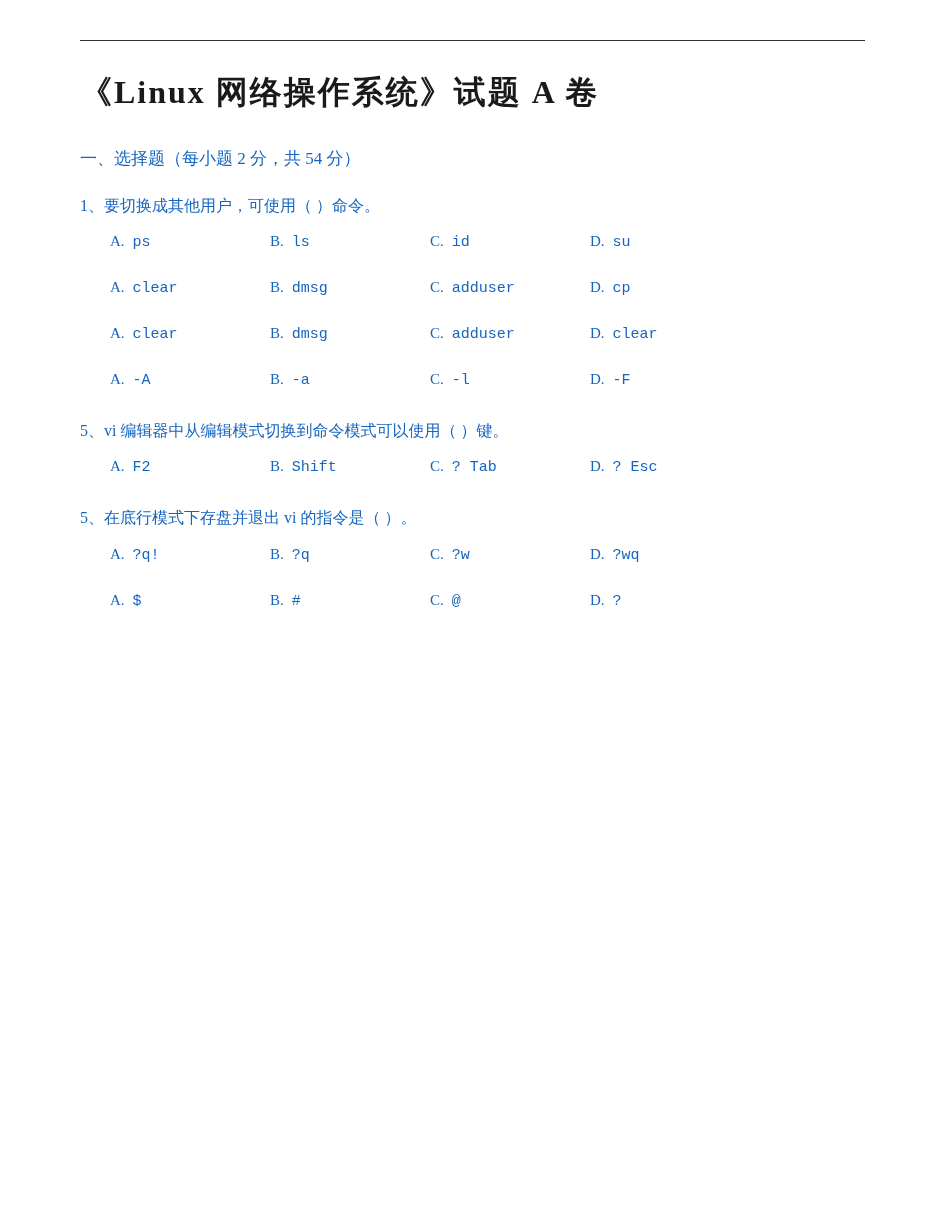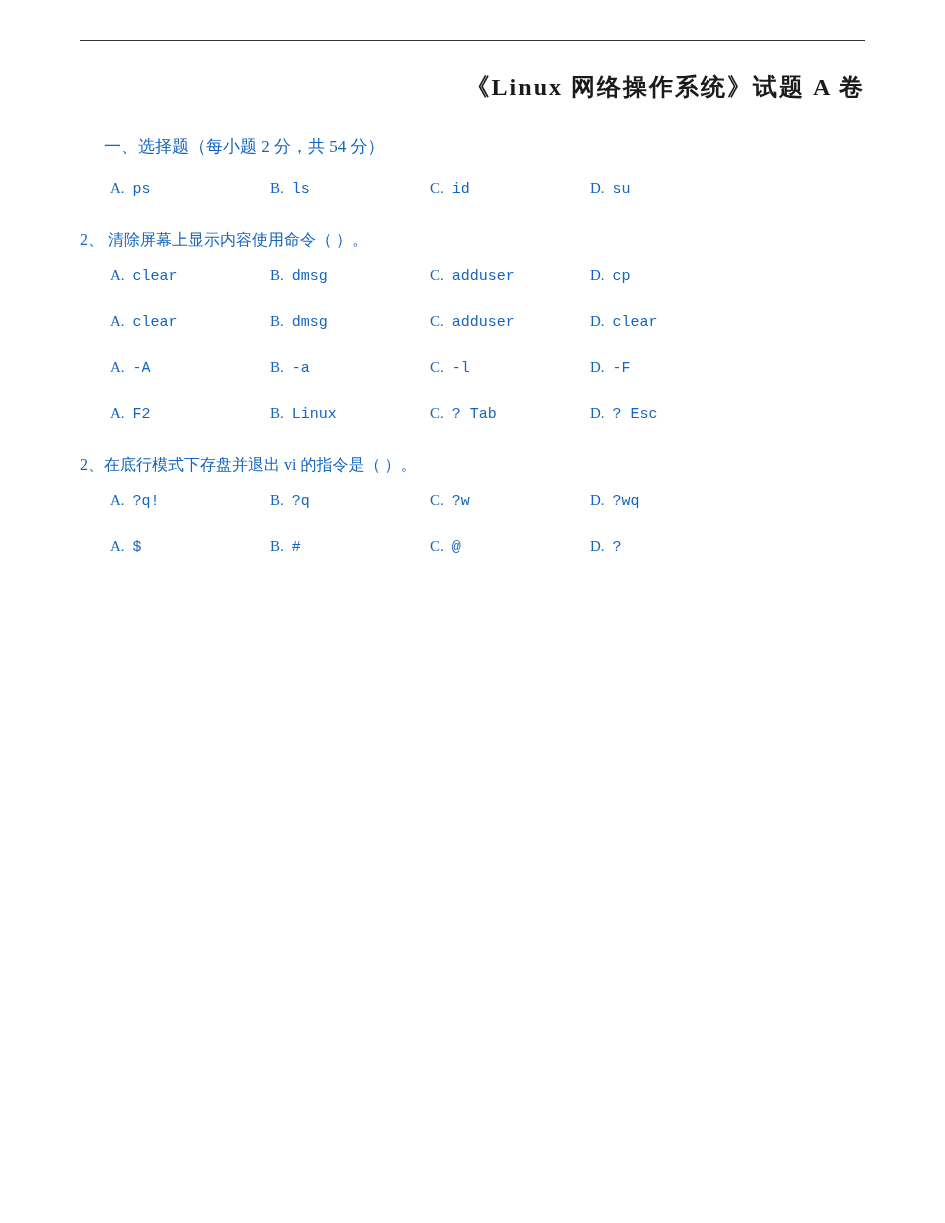--- a/index.html
+++ b/index.html
@@ -17,34 +17,33 @@
       color: #000000;
     }
 
     .top-divider {
       border: none;
       border-top: 1.5px solid #333;
       margin-bottom: 30px;
     }
 
     .page-title {
-      text-align: right;
-      font-size: 24px;
+      text-align: left;
+      font-size: 32px;
       font-weight: bold;
       color: #1a1a1a;
       margin-bottom: 32px;
       letter-spacing: 2px;
     }
 
     .section-title {
       font-size: 17px;
       color: #1565c0;
       margin-bottom: 22px;
       font-weight: normal;
-      margin-left: 24px;
     }
 
     .question-block {
       margin-bottom: 28px;
     }
 
     .question-text {
       font-size: 16px;
       color: #1565c0;
       margin-bottom: 14px;
@@ -85,20 +84,21 @@
 <body>
 
 <hr class="top-divider">
 
 <h1 class="page-title">《Linux 网络操作系统》试题    A 卷</h1>
 
 <div class="section-title">一、选择题（每小题 2 分，共 54 分）</div>
 
 <div id="questions-container">
     <div class="question-block">
+      <div class="question-text">1、要切换成其他用户，可使用（    ）命令。</div>
       <div class="options-row">
         <div class="option">
           <span class="option-letter">A.</span>
           <span class="option-value">ps</span>
         </div>
         <span class="option-sep"></span>
         <div class="option">
           <span class="option-letter">B.</span>
           <span class="option-value">ls</span>
         </div>
@@ -108,21 +108,20 @@
           <span class="option-value">id</span>
         </div>
         <span class="option-sep"></span>
         <div class="option">
           <span class="option-letter">D.</span>
           <span class="option-value">su</span>
         </div>
       </div>
     </div>
     <div class="question-block">
-      <div class="question-text">2、 清除屏幕上显示内容使用命令（    ）。</div>
       <div class="options-row">
         <div class="option">
           <span class="option-letter">A.</span>
           <span class="option-value">clear</span>
         </div>
         <span class="option-sep"></span>
         <div class="option">
           <span class="option-letter">B.</span>
           <span class="option-value">dmsg</span>
         </div>
@@ -178,44 +177,45 @@
           <span class="option-value">-l</span>
         </div>
         <span class="option-sep"></span>
         <div class="option">
           <span class="option-letter">D.</span>
           <span class="option-value">-F</span>
         </div>
       </div>
     </div>
     <div class="question-block">
+      <div class="question-text">5、vi 编辑器中从编辑模式切换到命令模式可以使用（    ）键。</div>
       <div class="options-row">
         <div class="option">
           <span class="option-letter">A.</span>
           <span class="option-value">F2</span>
         </div>
         <span class="option-sep"></span>
         <div class="option">
           <span class="option-letter">B.</span>
-          <span class="option-value">Linux</span>
+          <span class="option-value">Shift</span>
         </div>
         <span class="option-sep"></span>
         <div class="option">
           <span class="option-letter">C.</span>
           <span class="option-value">? Tab</span>
         </div>
         <span class="option-sep"></span>
         <div class="option">
           <span class="option-letter">D.</span>
           <span class="option-value">? Esc</span>
         </div>
       </div>
     </div>
     <div class="question-block">
-      <div class="question-text">2、在底行模式下存盘并退出 vi 的指令是（    ）。</div>
+      <div class="question-text">5、在底行模式下存盘并退出 vi 的指令是（    ）。</div>
       <div class="options-row">
         <div class="option">
           <span class="option-letter">A.</span>
           <span class="option-value">?q!</span>
         </div>
         <span class="option-sep"></span>
         <div class="option">
           <span class="option-letter">B.</span>
           <span class="option-value">?q</span>
         </div>

